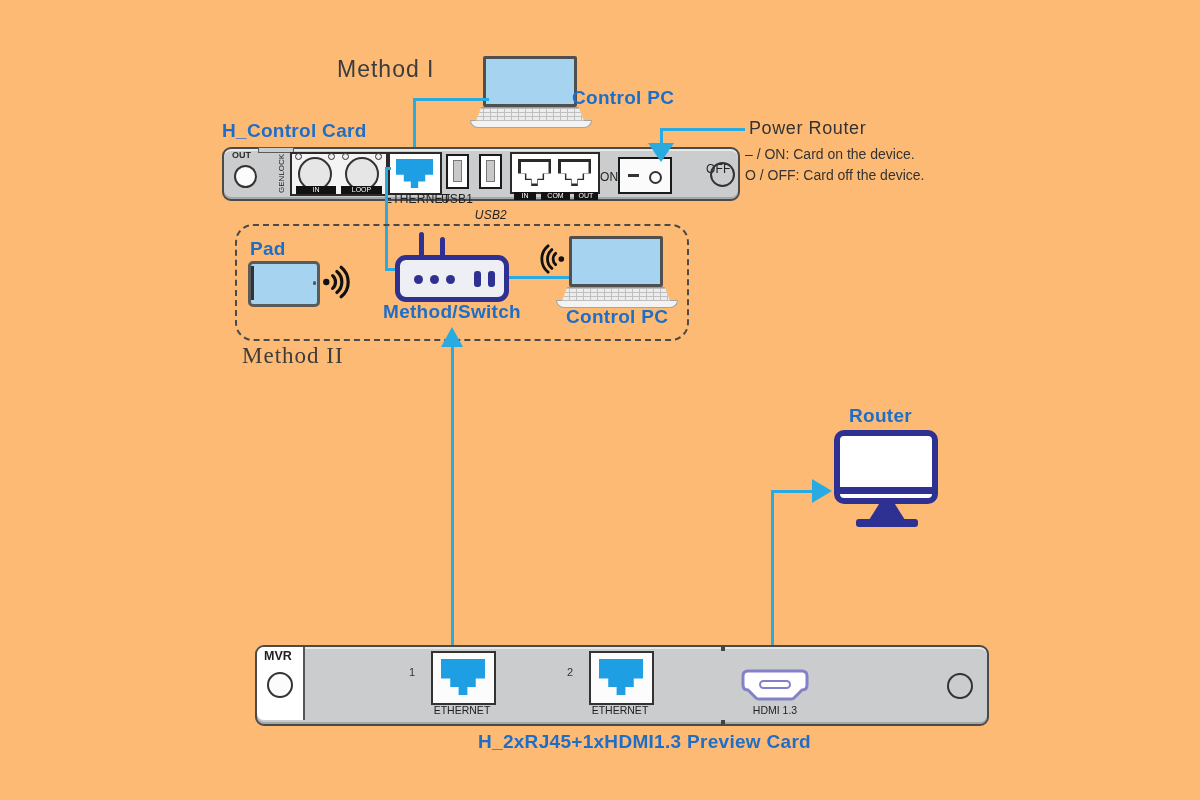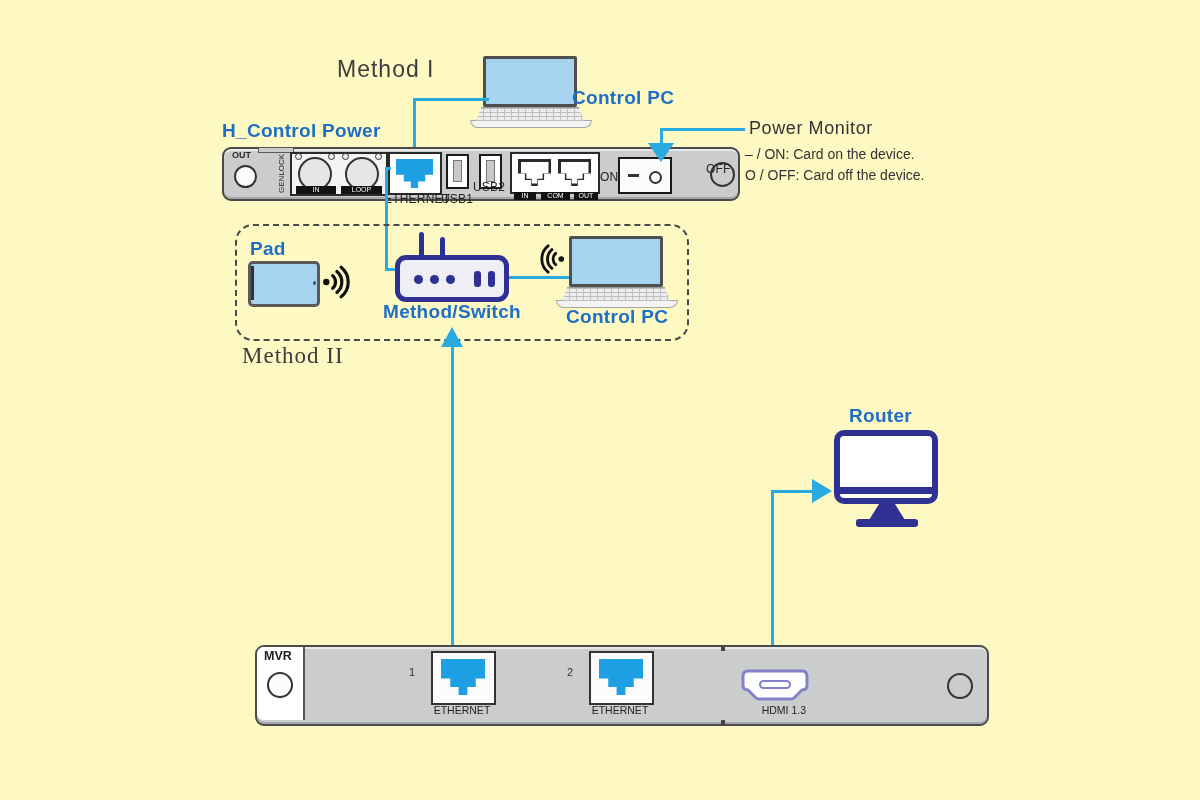--- a/index.html
+++ b/index.html
@@ -1,16 +1,16 @@
 <!DOCTYPE html>
 <html><head>
 <meta charset="utf-8">
 <style>
   html,body{margin:0;padding:0;background:#fff;}
-  #stage{position:relative;width:1200px;height:800px;background:#fef9c3;overflow:hidden;
+  #stage{position:relative;width:1200px;height:800px;background:#fdba74;overflow:hidden;
          font-family:"Liberation Sans",sans-serif;}
   .abs{position:absolute;}
   .blue-label{color:#1E6EC8;font-size:19px;font-weight:bold;letter-spacing:.3px;}
   .dark-label{color:#3c3c3c;font-size:23px;letter-spacing:1px;}
   .line{background:#29ABE2;}
   
   .panel-card{background:#CBCCCD;border:2px solid #4a4a4a;border-radius:9px;
               box-shadow:inset 0 2px 0 rgba(255,255,255,.55), inset 0 -2px 0 rgba(0,0,0,.18);}
   .tiny{font-size:12px;color:#222;letter-spacing:.2px;}
   .chip{background:#121212;color:#fff;font-size:7px;line-height:8px;height:8px;text-align:center;}
@@ -40,21 +40,21 @@
   <div class="abs" style="left:470px;top:56px;width:120px;">
     <div class="lt-screen"></div>
     <div class="lt-deck"></div>
     <div class="lt-base"></div>
   </div>
   <div class="abs blue-label" style="left:572px;top:87px;">Control PC</div>
 
   <div class="abs line" style="left:413px;top:98px;width:76px;height:2.5px;"></div>
   <div class="abs line" style="left:413px;top:98px;width:2.5px;height:62px;"></div>
 
-  <div class="abs blue-label" style="left:222px;top:120px;">H_Control Power</div>
+  <div class="abs blue-label" style="left:222px;top:120px;">H_Control Card</div>
 
   <div class="abs panel-card" style="left:222px;top:147px;width:514px;height:50px;">
     <div class="abs" style="left:8px;top:1px;font-size:9px;font-weight:bold;color:#2c2c2c;">OUT</div>
     <div class="abs screw" style="left:10px;top:16px;width:19px;height:19px;"></div>
     <div class="abs" style="left:34px;top:-2px;width:34px;height:4px;border:1.5px solid #5a5a5a;background:#cbcccd;"></div>
 
     <div class="abs" style="left:53px;top:2px;height:42px;writing-mode:vertical-rl;transform:rotate(180deg);font-size:8px;color:#222;">GENLOCK</div>
 
     <div class="abs" style="left:66px;top:3px;width:94px;height:40px;background:#f4f4f4;border:2px solid #2a2a2a;">
       <div class="abs" style="left:3px;top:-1px;width:5px;height:5px;border:1.5px solid #333;border-radius:50%;background:#eee;"></div>
@@ -72,21 +72,21 @@
     </div>
     <div class="abs tiny" style="left:160px;top:43px;width:58px;text-align:center;">ETHERNET</div>
 
     <div class="abs" style="left:222px;top:5px;width:19px;height:31px;border:2.5px solid #1a1a1a;background:#fff;">
       <div class="abs" style="left:4.5px;top:4px;width:7px;height:20px;background:#c9c9c9;border:1px solid #777;"></div>
     </div>
     <div class="abs tiny" style="left:216px;top:43px;width:34px;text-align:center;">USB1</div>
     <div class="abs" style="left:255px;top:5px;width:19px;height:31px;border:2.5px solid #1a1a1a;background:#fff;">
       <div class="abs" style="left:4.5px;top:4px;width:7px;height:20px;background:#c9c9c9;border:1px solid #777;"></div>
     </div>
-    <div class="abs tiny" style="left:249px;top:31px;width:34px;text-align:left;">USB2</div>
+    <div class="abs tiny" style="left:249px;top:59px;width:34px;text-align:right;font-style:italic;">USB2</div>
 
     <div class="abs" style="left:286px;top:3px;width:86px;height:38px;background:#fff;border:2px solid #2a2a2a;">
       <div class="abs rj45 rj45-dark" style="left:6px;top:5px;width:33px;height:27px;">
         <div class="abs rj45 rj45-white" style="left:2.5px;top:2.5px;width:28px;height:22px;"></div>
       </div>
       <div class="abs rj45 rj45-dark" style="left:46px;top:5px;width:33px;height:27px;">
         <div class="abs rj45 rj45-white" style="left:2.5px;top:2.5px;width:28px;height:22px;"></div>
       </div>
     </div>
     <div class="abs chip" style="left:290px;top:43px;width:22px;">IN</div>
@@ -99,21 +99,21 @@
       <div class="abs" style="right:8px;top:11.5px;width:9px;height:9px;border:2px solid #333;border-radius:50%;"></div>
     </div>
     <div class="abs tiny" style="left:450px;top:13px;margin-left:32px;">OFF</div>
 
     <div class="abs screw" style="left:486px;top:13px;width:21px;height:21px;background:transparent;"></div>
   </div>
 
   <div class="abs line" style="left:660px;top:128px;width:85px;height:2.5px;"></div>
   <div class="abs line" style="left:660px;top:128px;width:2.5px;height:17px;"></div>
   <div class="abs arrow" style="left:648px;top:143px;border-left:13px solid transparent;border-right:13px solid transparent;border-top:19px solid #29ABE2;"></div>
-  <div class="abs" style="left:749px;top:118px;font-size:18px;color:#333;letter-spacing:.6px;">Power Monitor</div>
+  <div class="abs" style="left:749px;top:118px;font-size:18px;color:#333;letter-spacing:.6px;">Power Router</div>
   <div class="abs" style="left:745px;top:146px;font-size:14px;color:#333;">– / ON: Card on the device.</div>
   <div class="abs" style="left:745px;top:167px;font-size:14px;color:#333;">O / OFF: Card off the device.</div>
 
   <div class="abs line" style="left:385px;top:167px;width:6px;height:2.5px;"></div>
   <div class="abs line" style="left:385px;top:167px;width:2.5px;height:103px;"></div>
   <div class="abs line" style="left:385px;top:268px;width:13px;height:2.5px;"></div>
 
   <div class="abs" style="left:235px;top:224px;width:450px;height:113px;border:2px dashed #4a4a4a;border-radius:18px;"></div>
 
   <div class="abs blue-label" style="left:250px;top:238px;">Pad</div>
@@ -184,21 +184,22 @@
     <div class="abs" style="left:310px;top:19px;font-size:11px;color:#333;">2</div>
     <div class="abs" style="left:332px;top:4px;width:61px;height:50px;background:#fcfcfc;border:2px solid #333;">
       <div class="abs rj45 rj45-blue" style="left:8px;top:6px;width:44px;height:36px;"></div>
     </div>
     <div class="abs" style="left:326px;top:57px;width:74px;text-align:center;font-size:10.5px;color:#222;">ETHERNET</div>
 
     <svg class="abs" style="left:482px;top:21px;" width="72" height="33" viewBox="0 0 72 33">
       <path d="M9,3 L63,3 Q68,3 68,8 L68,17 Q68,22 63,22 L55,30 Q54,31 52,31 L20,31 Q18,31 17,30 L9,22 Q4,22 4,17 L4,8 Q4,3 9,3 Z" fill="#fff" stroke="#8382C9" stroke-width="3"></path>
       <rect x="21" y="13" width="30" height="7" rx="3.5" fill="none" stroke="#8382C9" stroke-width="2"></rect>
     </svg>
-    <div class="abs" style="left:487px;top:57px;width:62px;text-align:right;font-size:10.5px;color:#222;">HDMI 1.3</div>
+    <div class="abs" style="left:487px;top:57px;width:62px;text-align:center;font-size:10.5px;color:#222;">HDMI 1.3</div>
 
     <div class="abs screw" style="left:690px;top:26px;width:22px;height:22px;background:transparent;"></div>
     <div class="abs" style="left:464px;top:-1px;width:4px;height:5px;background:#444;"></div>
     <div class="abs" style="left:464px;bottom:-1px;width:4px;height:5px;background:#444;"></div>
   </div>
 
+  <div class="abs blue-label" style="left:478px;top:731px;font-weight:bold;">H_2xRJ45+1xHDMI1.3 Preview Card</div>
 
 </div>
 
 </body></html>

